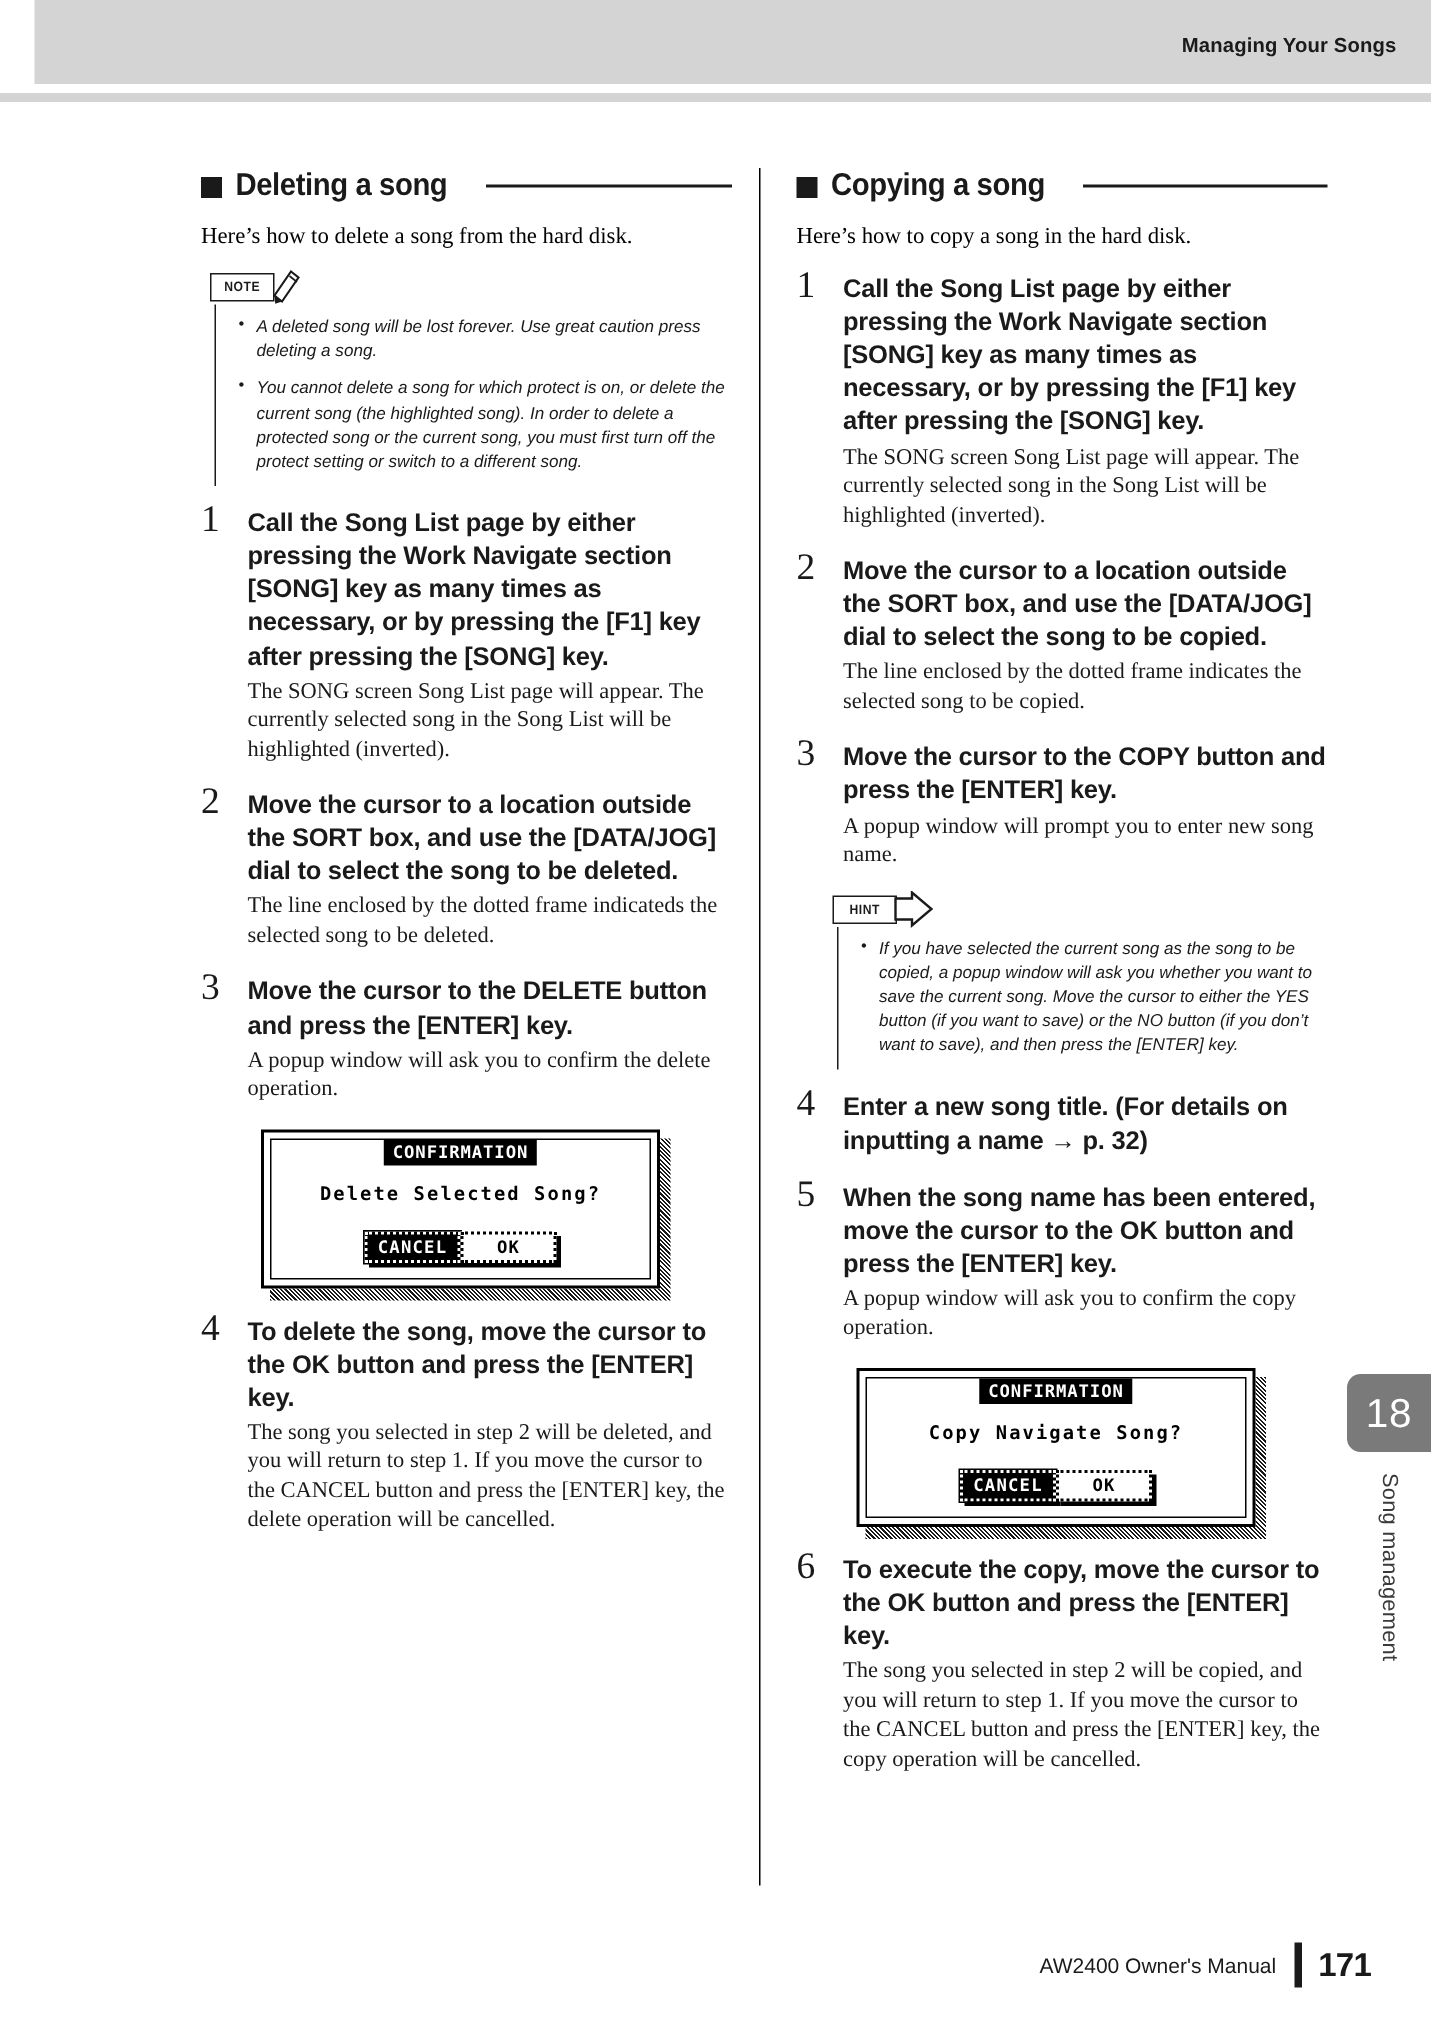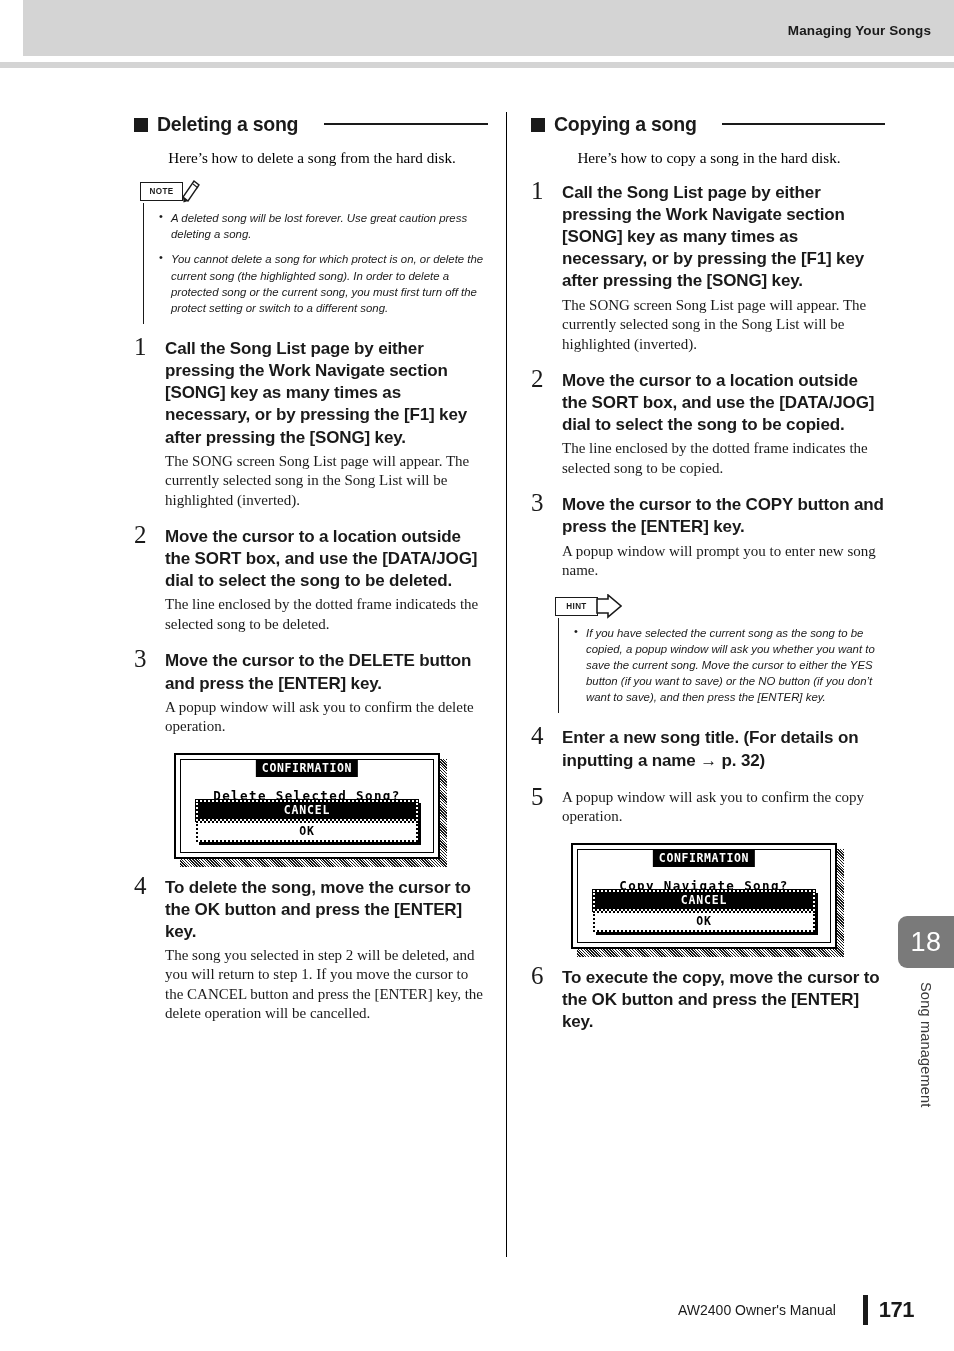--- a/index.html
+++ b/index.html
@@ -99,21 +99,20 @@
     height: 2.4px;
     background: #1a1a1a;
     margin-left: 6px;
     margin-right: 2px;
   }
 
   .intro {
     font-size: 15.2px;
     line-height: 1.32;
     margin: 0 0 14px 0;
-    text-align: center;
   }
 
   
   .callout {
     position: relative;
     margin: 6px 0 14px 6px;
     padding-left: 0;
   }
   .callout-tag {
     position: relative;
@@ -276,22 +275,21 @@
     letter-spacing: 1.4px;
     color: #000000;
     white-space: nowrap;
   }
   .lcd-buttons {
     position: absolute;
     left: 20px;
     right: 20px;
     bottom: 15px;
     display: flex;
-    justify-content: flex-start;
-    flex-direction: column;
+    justify-content: center;
   }
   .lcd-btn {
     position: relative;
     min-width: 64px;
     padding: 1px 5px 2px 5px;
     text-align: center;
     font-family: "DejaVu Sans Mono", monospace;
     font-weight: bold;
     font-size: 11.5px;
     letter-spacing: .8px;
@@ -352,21 +350,21 @@
     right: 40px;
     bottom: 26px;
     display: flex;
     align-items: center;
     gap: 0;
   }
   .footer-text {
     font-family: "Liberation Sans", sans-serif;
     font-size: 14px;
     color: #1a1a1a;
-    padding-right: 27px;
+    padding-right: 12px;
     text-align: right;
   }
   .footer-bar {
     width: 5px;
     height: 30px;
     background: #1a1a1a;
   }
   .footer-page {
     font-family: "Liberation Sans", sans-serif;
     font-weight: bold;
@@ -498,39 +496,41 @@
     </div>
   </div>
 
   <div class="step">
     <span class="step-num">4</span>
     <p class="step-head">Enter a new song title. (For details on inputting a name → p. 32)</p>
   </div>
 
   <div class="step">
     <span class="step-num">5</span>
+    <p class="step-head">When the song name has been entered, move the cursor to the OK button and press the [ENTER] key.</p>
     <p class="step-body">A popup window will ask you to confirm the copy operation.</p>
   </div>
 
   <div class="lcd-wrap">
     <div class="lcd-shadow"></div>
     <div class="lcd">
       <div class="lcd-inner"></div>
       <div class="lcd-title">CONFIRMATION</div>
       <div class="lcd-msg">Copy Navigate Song?</div>
       <div class="lcd-buttons">
         <span class="lcd-btn selected">CANCEL</span>
         <span class="lcd-btn">OK</span>
       </div>
     </div>
   </div>
 
   <div class="step">
     <span class="step-num">6</span>
     <p class="step-head">To execute the copy, move the cursor to the OK button and press the [ENTER] key.</p>
+    <p class="step-body">The song you selected in step 2 will be copied, and you will return to step 1. If you move the cursor to the CANCEL button and press the [ENTER] key, the copy operation will be cancelled.</p>
   </div>
 
 </div>
 
 <div class="chapter-tab">
   <div class="chapter-num-box">18</div>
   <div class="chapter-label">
     <span>Song management</span>
   </div>
 </div>

